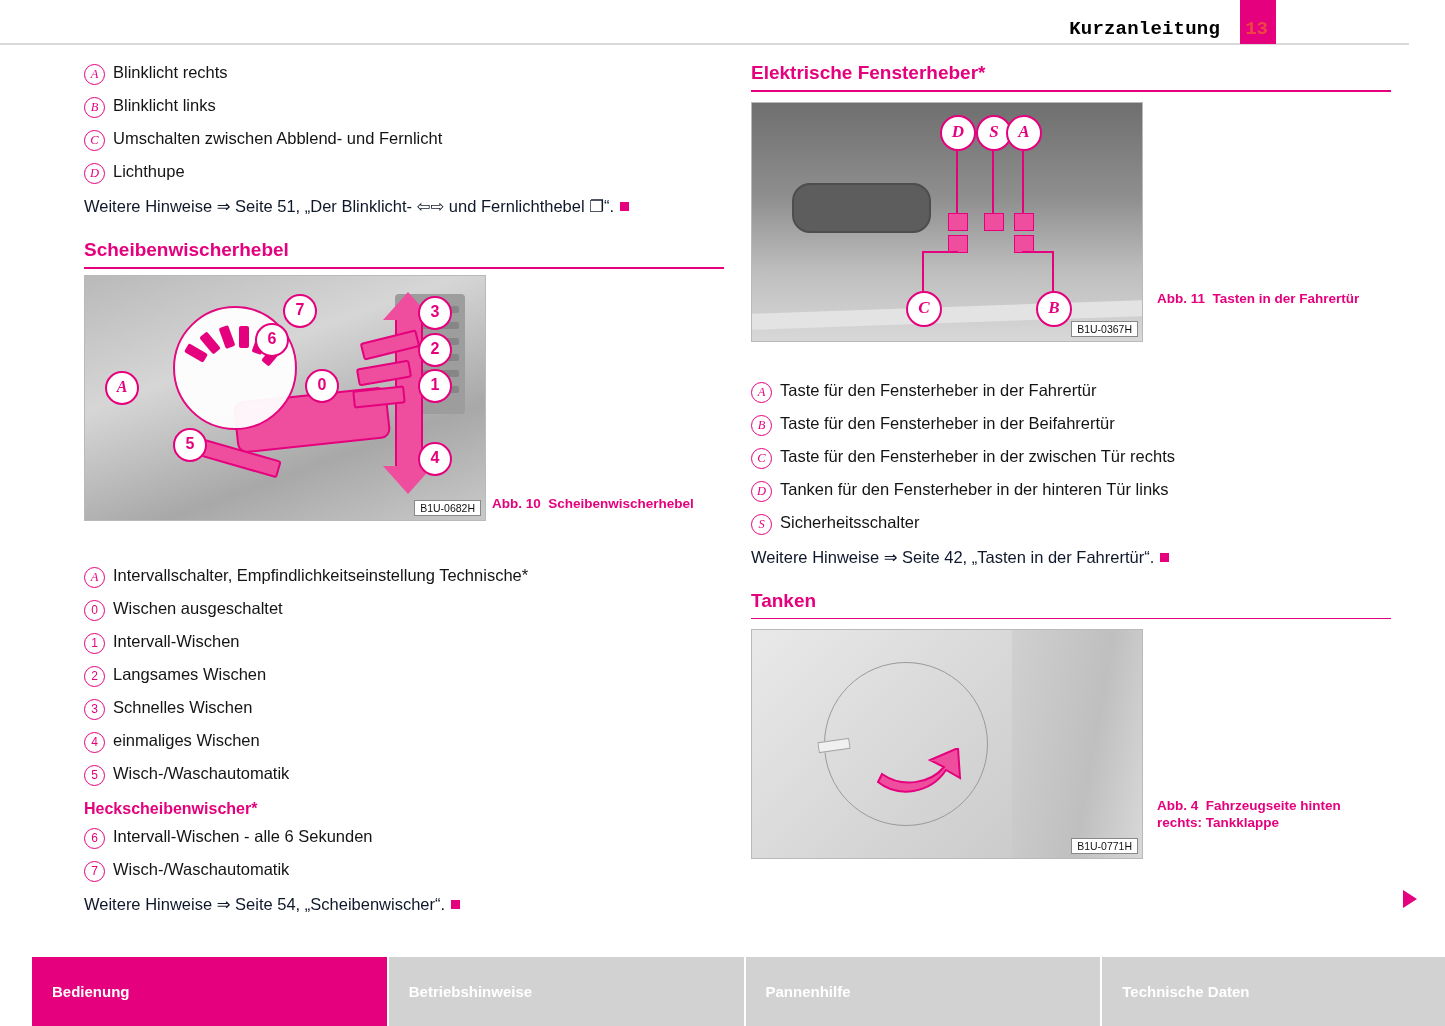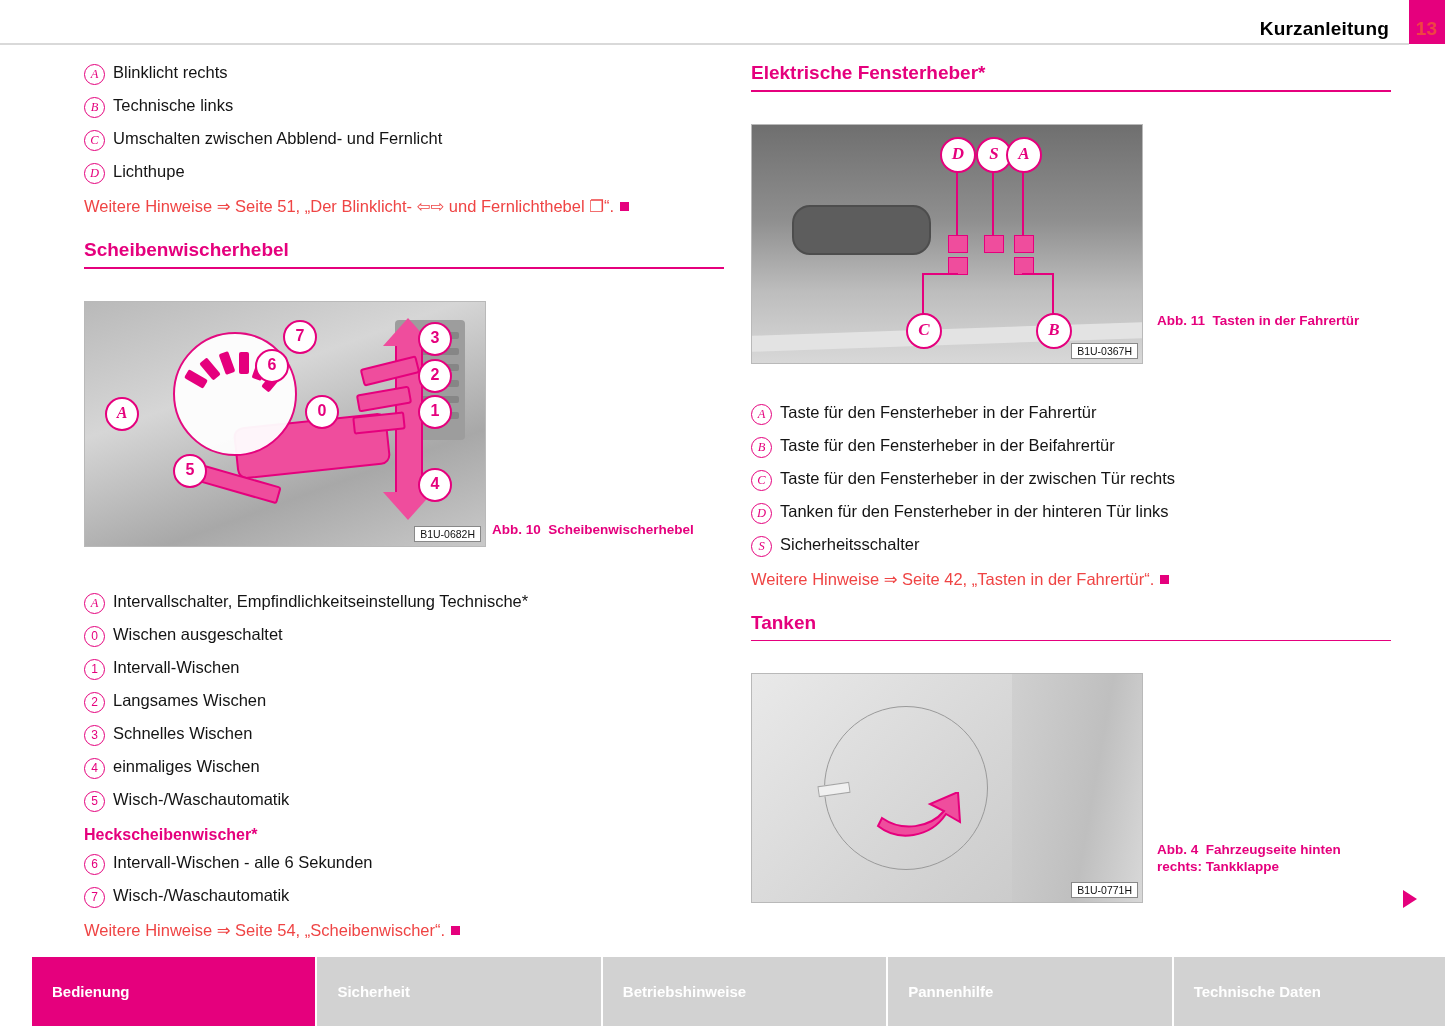--- a/index.html
+++ b/index.html
@@ -8,21 +8,21 @@
     background:#ffffff;
     font-family:"Liberation Sans", sans-serif;
     color:#1a1a1a;
     position:relative;
     overflow:hidden;
   }
   .page{position:absolute;inset:0;}
 
   
   .header-bar{
-    position:absolute;top:0;left:0;width:1445px;height:44px;
+    position:absolute;top:0;left:0;width:1276px;height:44px;font-family:Liberation Mono, monospace;
   }
   .header-pink{
     position:absolute;right:0;top:0;width:36px;height:44px;background:#e5007d;
   }
   .header-title{
     position:absolute;right:56px;top:18px;
     font-size:19px;font-weight:bold;color:#000;
     letter-spacing:.2px;
   }
   .header-page{
@@ -50,27 +50,27 @@
     font-style:italic;
   }
   .marker.num{font-family:"Liberation Sans",sans-serif;font-style:normal;font-size:12px;}
   .itxt{font-size:16.5px;line-height:21px;color:#141414;}
 
   
   .h-sec{
     color:#e5007d;font-size:19px;font-weight:bold;
     margin:0 0 6px 0;
   }
-  .h-wrap{margin-top:22px;margin-bottom:32px;}
+  .h-wrap{margin-top:22px;margin-bottom:6px;}
   .h-rule{height:1.5px;background:#e5007d;width:100%;}
   .h-sub{
     color:#e5007d;font-size:16px;font-weight:bold;margin:14px 0 8px 0;
   }
 
-  .note{font-size:16.5px;line-height:21px;margin-top:12px;color:#ef4444;}
+  .note{font-size:16.5px;line-height:21px;margin-top:12px;color:#0f172a;}
   .sq{display:inline-block;width:9px;height:9px;background:#e5007d;margin-left:6px;vertical-align:1px;}
 
   
   .fig{position:relative;border:1px solid #b9b9b9;background:#d4d4d4;overflow:hidden;}
   .figcode{
     position:absolute;right:4px;bottom:4px;
     background:#ffffff;border:1px solid #888;
     font-size:10.5px;padding:1px 5px;color:#111;
     font-family:"Liberation Sans",sans-serif;
   }
@@ -165,21 +165,21 @@
   </div>
 
   <div class="col-left">
 
     <div class="item">
       <div class="marker">A</div>
       <div class="itxt">Blinklicht rechts</div>
     </div>
     <div class="item">
       <div class="marker">B</div>
-      <div class="itxt">Technische links</div>
+      <div class="itxt">Blinklicht links</div>
     </div>
     <div class="item">
       <div class="marker">C</div>
       <div class="itxt">Umschalten zwischen Abblend- und Fernlicht</div>
     </div>
     <div class="item">
       <div class="marker">D</div>
       <div class="itxt">Lichthupe</div>
     </div>
 
@@ -371,19 +371,18 @@
       <div class="cap-right" style="left:406px;top:-62px;width:232px;">
         <span>Abb. 4</span>&nbsp;&nbsp;<span>Fahrzeugseite hinten rechts: Tankklappe</span>
       </div>
     </div>
   </div>
 
   <div class="tri"></div>
 
   <div class="footer">
     <div class="ftab active">Bedienung</div>
-    <div class="ftab">Sicherheit</div>
     <div class="ftab">Betriebshinweise</div>
     <div class="ftab">Pannenhilfe</div>
     <div class="ftab">Technische Daten</div>
   </div>
 
 </div>
 
 </body></html>

